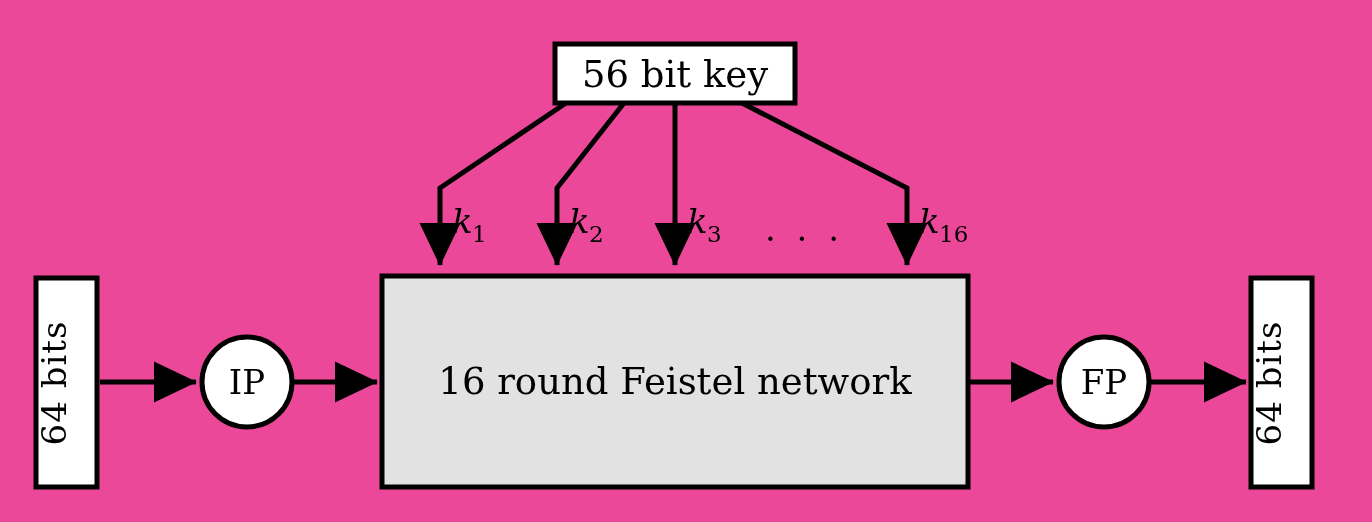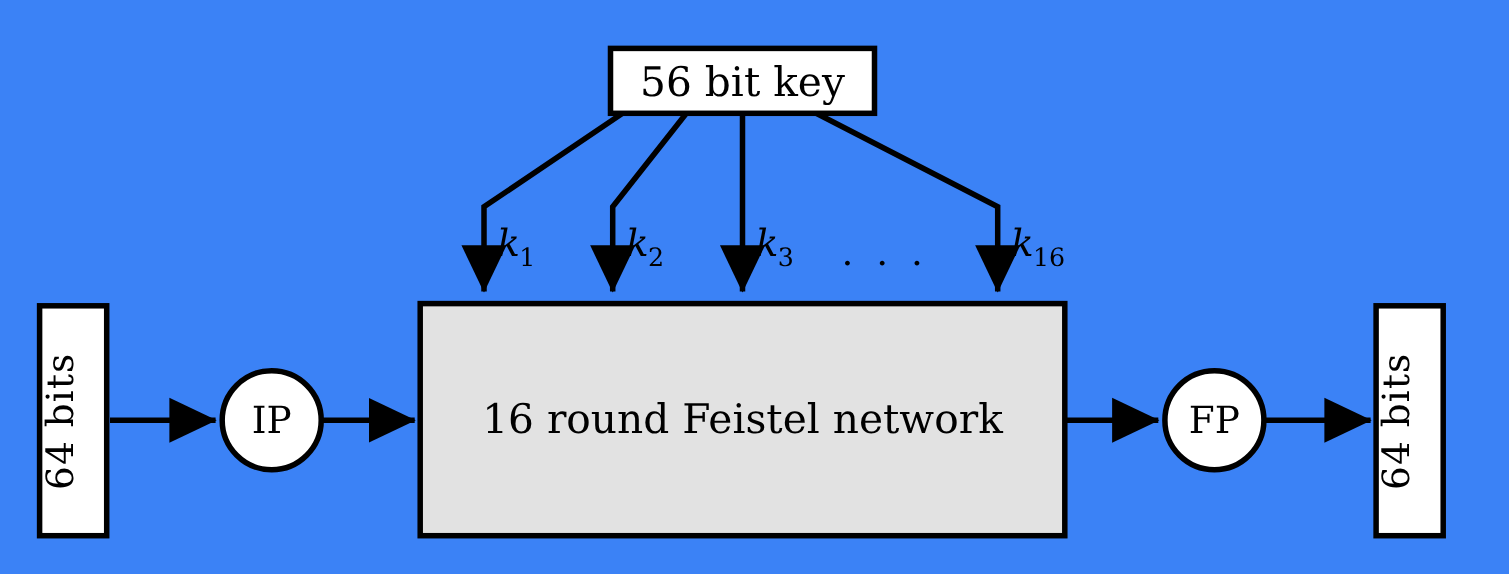--- a/index.html
+++ b/index.html
@@ -4,21 +4,21 @@
 <style>
   html, body {
     margin: 0;
     padding: 0;
     background: #ffffff;
   }
   #canvas {
     position: relative;
     width: 1372px;
     height: 522px;
-    background: #3b82f6;
+    background: #ec4899;
     overflow: hidden;
     font-family: "DejaVu Serif", "Liberation Serif", serif;
   }
   svg.diagram {
     position: absolute;
     left: 0;
     top: 0;
     width: 1372px;
     height: 522px;
   }

